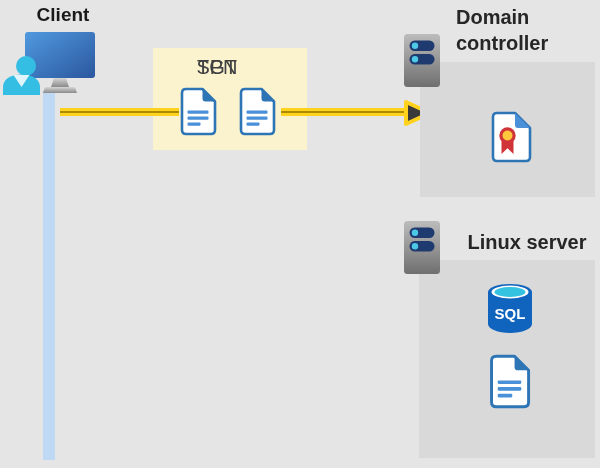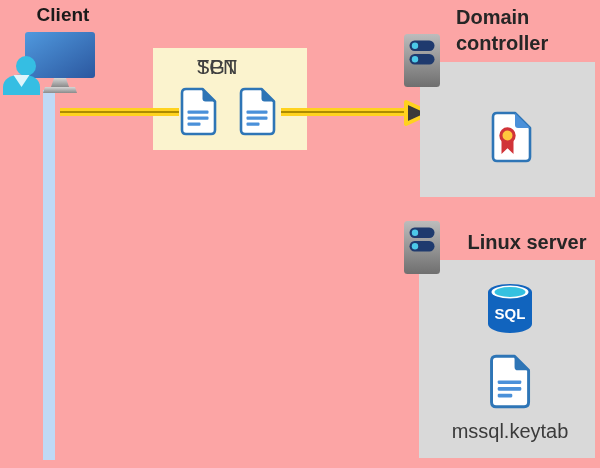--- a/index.html
+++ b/index.html
@@ -1,17 +1,17 @@
 <!DOCTYPE html>
 <html><head>
 <meta charset="utf-8">
 <style>
   html,body{margin:0;padding:0;background:#fff;}
   #stage{
-    position:relative;width:600px;height:468px;background:#fca5a5;
+    position:relative;width:600px;height:468px;background:#e5e5e5;
     font-family:"Liberation Sans","DejaVu Sans",sans-serif;overflow:hidden;
   }
   .abs{position:absolute;}
   .heading{font-weight:bold;color:#262626;font-size:20px;line-height:26px;}
   .token-label{font-size:20px;color:#404040;text-align:center;}
   .panel{background:#d9d9d9;}
   #client-label{left:24px;top:2px;width:78px;text-align:center;font-size:19px;color:#1a1a1a;}
   #client-icon{left:0;top:28px;}
   #v-line{left:43px;top:90px;width:12px;height:370px;background:#bfd9f5;}
   .arrow-line{
@@ -146,15 +146,14 @@
   </svg>
 
   <svg id="keytab-doc-icon" class="abs" width="47" height="55" viewBox="0 0 40 49">
     <path d="M8,2 H24.5 L37,14.5 V43 Q37,47 33,47 H8 Q4,47 4,43 V6 Q4,2 8,2 Z" fill="#ffffff" stroke="#2e75b6" stroke-width="2.6" stroke-linejoin="round"></path>
     <path d="M24.5,2 L37,14.5 H27.5 Q24.5,14.5 24.5,11.5 Z" fill="#2e75b6"></path>
     <rect x="9.5" y="23.5" width="21" height="3.2" rx="1" fill="#4a90d9"></rect>
     <rect x="9.5" y="29.5" width="21" height="3.2" rx="1" fill="#4a90d9"></rect>
     <rect x="9.5" y="35.5" width="13" height="3.2" rx="1" fill="#4a90d9"></rect>
   </svg>
 
-  <div id="keytab-label" class="abs">mssql.keytab</div>
 
 </div>
 
 </body></html>

